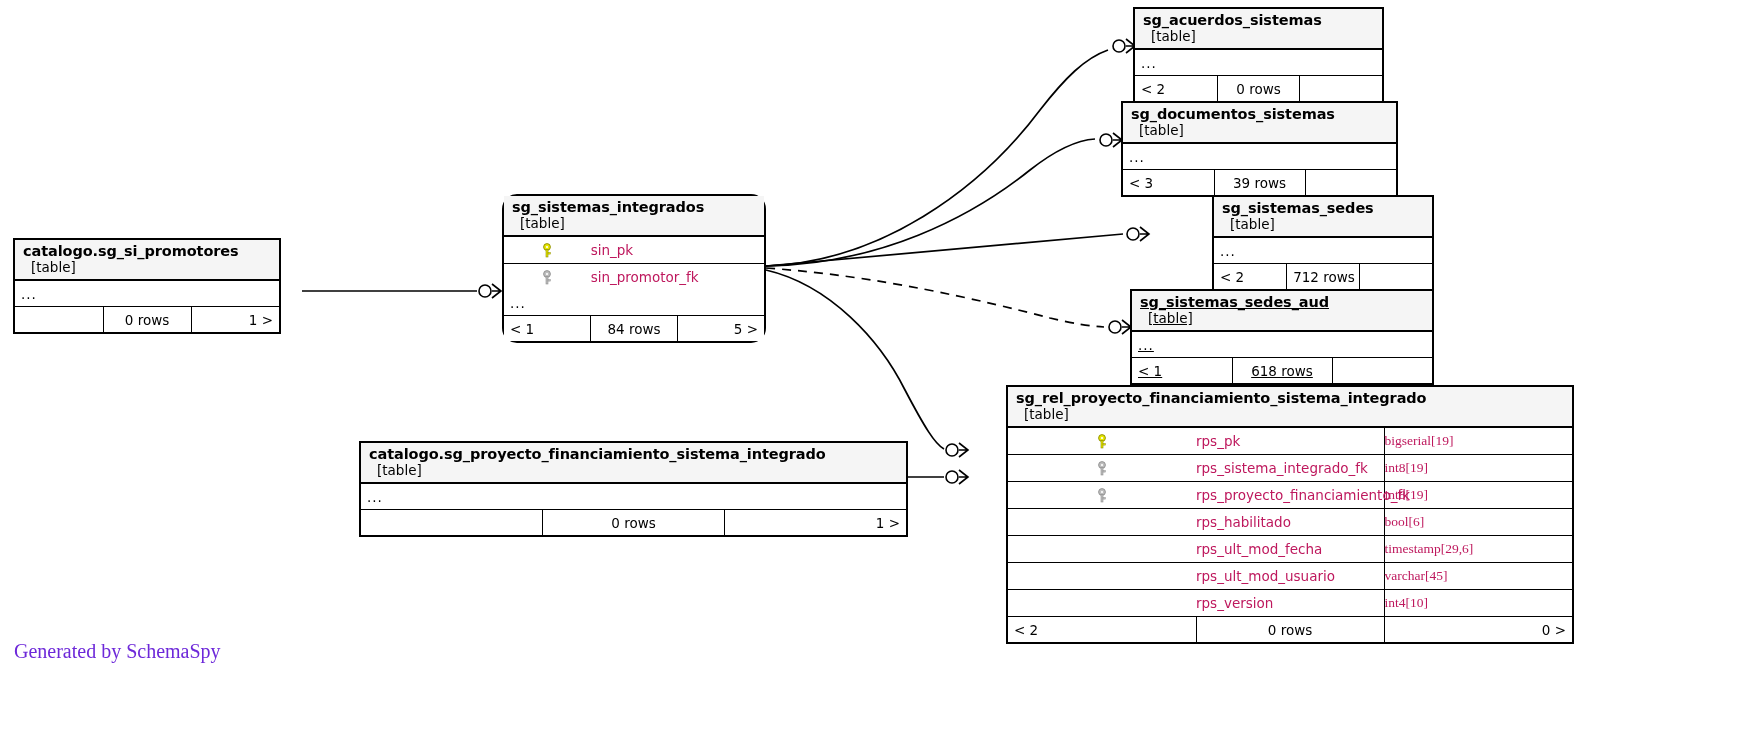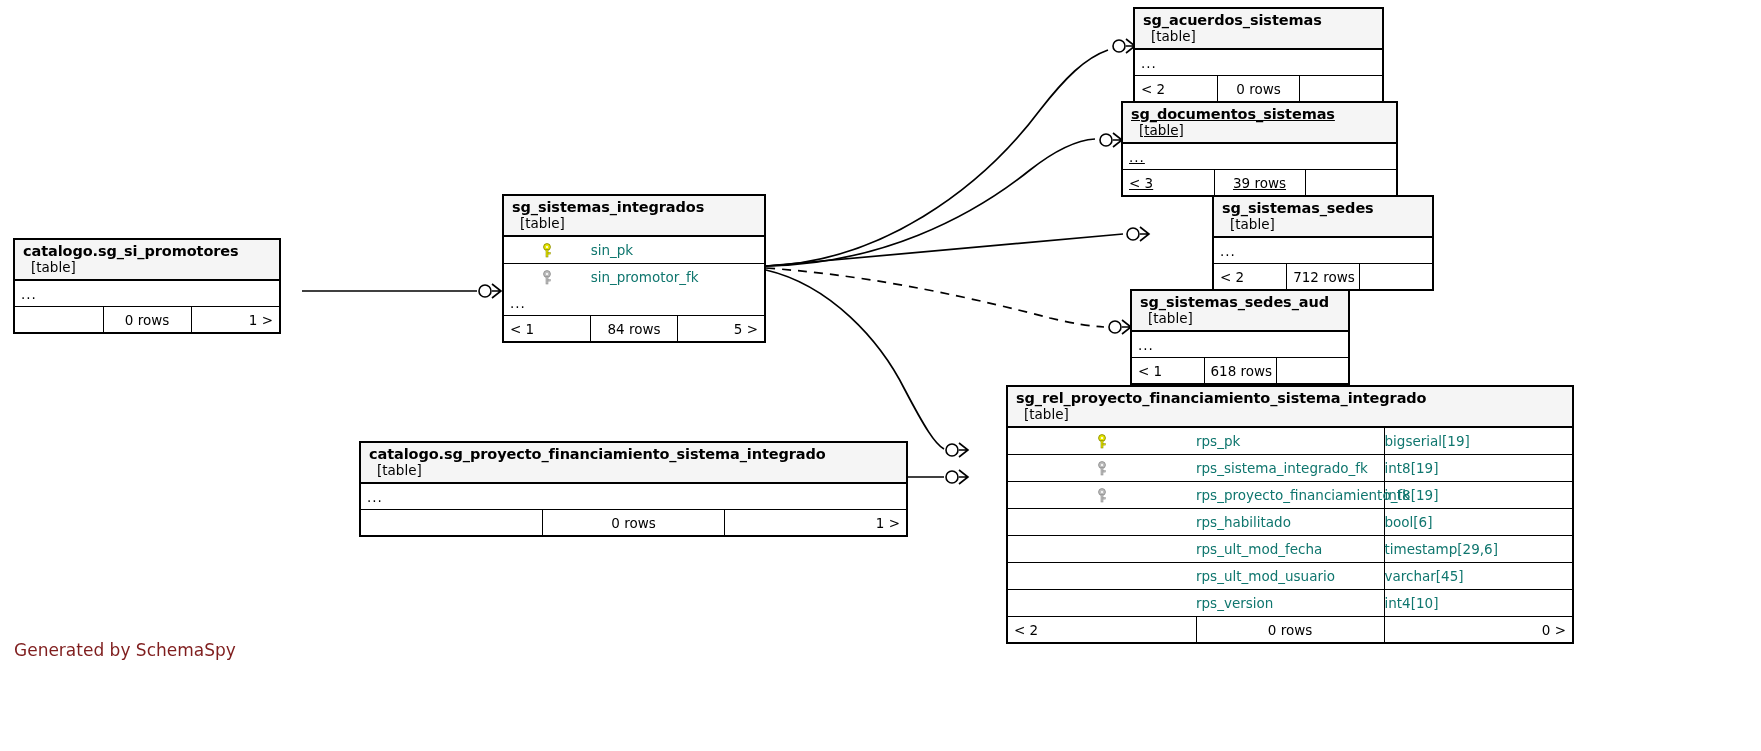--- a/index.html
+++ b/index.html
@@ -69,21 +69,21 @@
   .tbl-tag {
     font-size: 13.5px;
     color: #000000;
     font-weight: normal;
     padding-left: 8px;
   }
 
   .col-row td {
     height: 26px;
     font-size: 13.5px;
-    color: #0f766e;
+    color: #be185d;
     border-left: none;
     border-right: none;
     border-top: 1px solid #000000;
     border-bottom: none;
   }
   .col-row:first-of-type td { border-top: none; }
 
   .cell-key {
     width: 26px;
     text-align: center;
@@ -95,20 +95,21 @@
     vertical-align: middle;
     white-space: nowrap;
     border-left: none !important;
   }
   .cell-type {
     padding-left: 6px;
     vertical-align: middle;
     white-space: nowrap;
     border-left: 1px solid #000000 !important;
     font-size: 13.5px;
+    font-family: Liberation Serif, serif;
   }
 
   .ellipsis-row td {
     height: 25px;
     padding-left: 6px;
     font-size: 13.5px;
     vertical-align: middle;
     border: none;
     border-bottom: 1px solid #000000;
     letter-spacing: 1px;
@@ -130,23 +131,24 @@
   .foot-right { text-align: right; border-right: none !important; }
 
   
   .keyicon { display: inline-block; line-height: 0; vertical-align: middle; }
 
   
   .credit {
     position: absolute;
     left: 14px;
     top: 640px;
-    font-size: 17px;
-    color: #7f1d1d;
+    font-size: 20px;
+    color: #6d28d9;
     white-space: nowrap;
+    font-family: Liberation Serif, serif;
   }
 </style>
 </head>
 <body>
 
 <div id="canvas">
 
   <svg id="edges" viewBox="0 0 1761 751" xmlns="http://www.w3.org/2000/svg">
     <defs>
       <g id="crowfoot">
@@ -214,21 +216,21 @@
       </tr>
       <tr class="foot-row">
         <td class="foot-left" style="width:33%;"></td>
         <td class="foot-mid" style="width:34%;">0 rows</td>
         <td class="foot-right" style="width:33%;">1 &gt;</td>
       </tr>
     </tbody>
       </table>
   </div>
 
-  <div class="tbl" style="left:502px; top:194px; width:264px;">
+  <div class="tbl" style="left:502px; top:194px; width:264px;border-radius:15px;">
     <table>
       <tbody>
           <tr class="hdr-row">
         <td colspan="3">
           <div class="hdr-inner">
             <span class="tbl-title">sg_sistemas_integrados</span>
             <span class="tbl-tag">[table]</span>
           </div>
         </td>
       </tr>
@@ -286,21 +288,21 @@
       </tr>
       <tr class="foot-row">
         <td class="foot-left" style="width:32%;">&lt; 2</td>
         <td class="foot-mid" style="width:42%;">0 rows</td>
         <td class="foot-right" style="width:26%;"></td>
       </tr>
     </tbody>
       </table>
   </div>
 
-  <div class="tbl" style="left:1121px; top:101px; width:277px;text-decoration:underline;">
+  <div class="tbl" style="left:1121px; top:101px; width:277px;">
     <table>
       <tbody>
           <tr class="hdr-row">
         <td colspan="3">
           <div class="hdr-inner">
             <span class="tbl-title">sg_documentos_sistemas</span>
             <span class="tbl-tag">[table]</span>
           </div>
         </td>
       </tr>
@@ -332,21 +334,21 @@
       </tr>
       <tr class="foot-row">
         <td class="foot-left" style="width:30%;">&lt; 2</td>
         <td class="foot-mid" style="width:45%;">712 rows</td>
         <td class="foot-right" style="width:25%;"></td>
       </tr>
     </tbody>
       </table>
   </div>
 
-  <div class="tbl" style="left:1130px; top:289px; width:220px;">
+  <div class="tbl" style="left:1130px; top:289px; width:304px;text-decoration:underline;">
     <table>
       <tbody>
           <tr class="hdr-row">
         <td colspan="3">
           <div class="hdr-inner">
             <span class="tbl-title">sg_sistemas_sedes_aud</span>
             <span class="tbl-tag">[table]</span>
           </div>
         </td>
       </tr>

